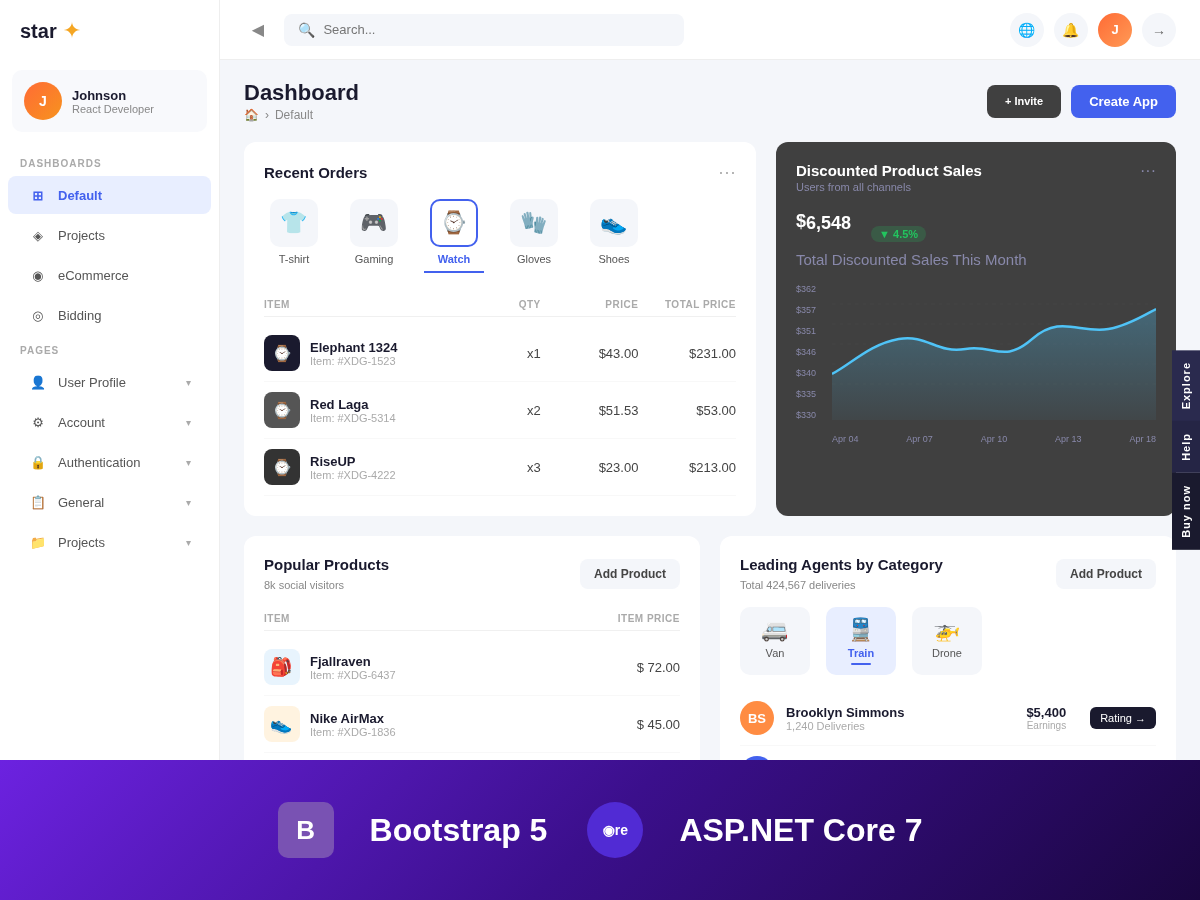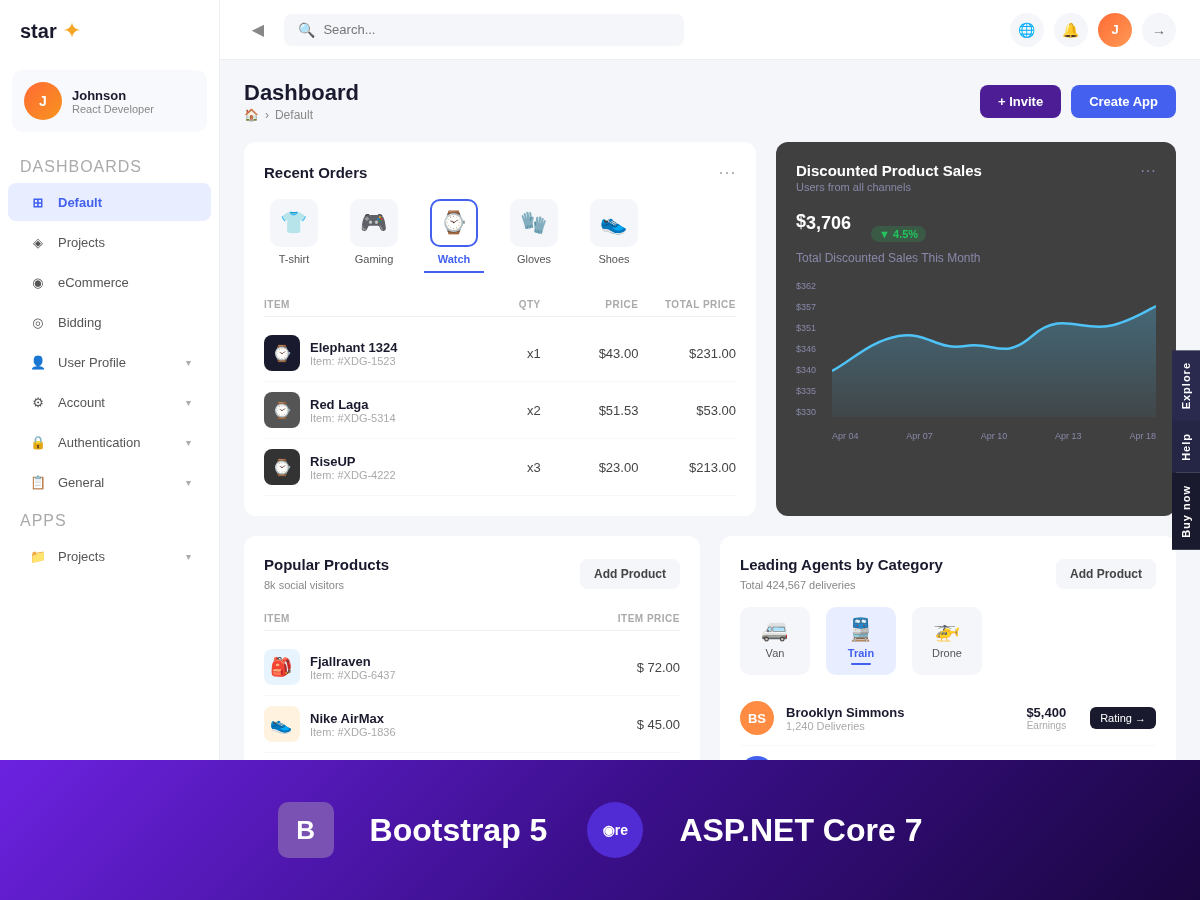--- a/index.html
+++ b/index.html
@@ -7,21 +7,21 @@
 
     
     .sidebar { width: 220px; background: #fff; border-right: 1px solid #eee; display: flex; flex-direction: column; flex-shrink: 0; height: 900px; overflow-y: auto; }
     .sidebar-logo { padding: 18px 20px; display: flex; align-items: center; gap: 6px; }
     .logo-text { font-weight: 800; font-size: 20px; color: #1a1a2e; }
     .logo-star { color: #f5a623; font-size: 22px; }
     .sidebar-user { margin: 8px 12px 16px; background: #f8f9fc; border-radius: 10px; padding: 12px; display: flex; align-items: center; gap: 10px; }
     .user-avatar { width: 38px; height: 38px; border-radius: 50%; background: linear-gradient(135deg, #ff6b35, #f7931e); display: flex; align-items: center; justify-content: center; color: #fff; font-weight: 700; font-size: 14px; flex-shrink: 0; }
     .user-name { font-weight: 700; font-size: 13px; color: #1a1a2e; }
     .user-role { font-size: 11px; color: #888; }
-    .sidebar-section-title { font-size: 16px; font-weight: 400; color: #aaa; letter-spacing: 1px; padding: 10px 20px 6px; text-transform: uppercase; }
+    .sidebar-section-title { font-size: 10px; font-weight: 700; color: #aaa; letter-spacing: 1px; padding: 10px 20px 6px; text-transform: uppercase; }
     .sidebar-item { display: flex; align-items: center; gap: 10px; padding: 9px 20px; cursor: pointer; border-radius: 8px; margin: 1px 8px; font-size: 13px; color: #555; transition: background 0.15s; }
     .sidebar-item.active { background: #e8eeff; color: #4361ee; font-weight: 600; }
     .sidebar-item .icon { width: 20px; height: 20px; display: flex; align-items: center; justify-content: center; flex-shrink: 0; }
     .sidebar-item .chevron { margin-left: auto; font-size: 10px; color: #aaa; }
 
     
     .topbar { height: 60px; background: #fff; border-bottom: 1px solid #eee; display: flex; align-items: center; padding: 0 24px; gap: 12px; flex-shrink: 0; }
     .topbar-collapse { width: 28px; height: 28px; display: flex; align-items: center; justify-content: center; cursor: pointer; color: #888; }
     .topbar-search { flex: 1; display: flex; align-items: center; gap: 8px; background: #f4f6fa; border-radius: 8px; padding: 8px 14px; max-width: 400px; }
     .topbar-search input { border: none; background: transparent; outline: none; font-size: 13px; color: #555; width: 100%; }
@@ -32,21 +32,21 @@
     
     .main-wrapper { flex: 1; display: flex; flex-direction: column; overflow: hidden; }
     .main-content { flex: 1; overflow-y: auto; padding: 20px 24px; display: flex; flex-direction: column; gap: 20px; }
 
     
     .page-header { display: flex; align-items: center; justify-content: space-between; }
     .page-title-area { display: flex; flex-direction: column; gap: 2px; }
     .page-title { font-size: 22px; font-weight: 700; color: #1a1a2e; }
     .breadcrumb { display: flex; align-items: center; gap: 6px; font-size: 12px; color: #888; }
     .page-header-buttons { display: flex; gap: 10px; }
-    .btn-invite { background: #4c1d95; color: #fff; border: none; border-radius: 8px; padding: 9px 18px; font-size: 13px; font-weight: 600; cursor: pointer; display: flex; align-items: center; gap: 6px; }
+    .btn-invite { background: #404040; color: #fff; border: none; border-radius: 8px; padding: 9px 18px; font-size: 11px; font-weight: 600; cursor: pointer; display: flex; align-items: center; gap: 6px; }
     .btn-create { background: #4361ee; color: #fff; border: none; border-radius: 8px; padding: 9px 18px; font-size: 13px; font-weight: 600; cursor: pointer; }
 
     
     .content-grid { display: grid; grid-template-columns: 1fr 400px; gap: 20px; }
     .content-grid-bottom { display: grid; grid-template-columns: 1fr 1fr; gap: 20px; }
 
     
     .card { background: #fff; border-radius: 12px; padding: 20px; }
     .card-header { display: flex; align-items: center; justify-content: space-between; margin-bottom: 16px; }
     .card-title { font-size: 15px; font-weight: 700; color: #1a1a2e; }
@@ -74,21 +74,21 @@
     .order-item-sku { font-size: 11px; color: #aaa; }
     .order-val { font-size: 13px; color: #444; text-align: right; }
 
     
     .sales-card { background: #404040; border-radius: 12px; padding: 20px; color: #fff; }
     .sales-card-title { font-size: 15px; font-weight: 700; color: #fff; }
     .sales-card-subtitle { font-size: 11px; color: #8888aa; margin-top: 2px; }
     .sales-amount { font-size: 36px; font-weight: 800; color: #fff; margin-top: 12px; }
     .sales-amount span { font-size: 18px; vertical-align: top; margin-top: 8px; display: inline-block; }
     .sales-badge { display: inline-flex; align-items: center; gap: 3px; background: rgba(34,197,94,0.2); color: #22c55e; font-size: 11px; font-weight: 700; padding: 2px 8px; border-radius: 20px; margin-left: 10px; vertical-align: middle; }
-    .sales-label { font-size: 12px; color: #8888aa; margin-top: 4px; }
+    .sales-label { font-size: 15px; color: #8888aa; margin-top: 4px; }
     .chart-area { margin-top: 16px; position: relative; height: 160px; }
     .chart-labels-y { position: absolute; left: 0; top: 0; bottom: 24px; display: flex; flex-direction: column; justify-content: space-between; }
     .chart-labels-y span { font-size: 9px; color: #8888aa; }
     .chart-svg-wrap { position: absolute; left: 36px; right: 0; top: 0; bottom: 24px; }
     .chart-labels-x { position: absolute; left: 36px; right: 0; bottom: 0; display: flex; justify-content: space-between; }
     .chart-labels-x span { font-size: 9px; color: #8888aa; }
 
     
     .products-table-header { display: grid; grid-template-columns: 2fr 1fr; gap: 8px; padding: 6px 0; border-bottom: 1px solid #f0f0f0; margin-bottom: 8px; }
     .products-table-header span { font-size: 10px; font-weight: 700; color: #aaa; letter-spacing: 0.5px; text-transform: uppercase; }
@@ -159,20 +159,21 @@
   </div>
   <div class="sidebar-item">
     <span class="icon">◉</span>
     <span>eCommerce</span>
   </div>
   <div class="sidebar-item">
     <span class="icon">◎</span>
     <span>Bidding</span>
   </div>
 
+  <div class="sidebar-section-title">PAGES</div>
   <div class="sidebar-item">
     <span class="icon">👤</span>
     <span>User Profile</span>
     <span class="chevron">▾</span>
   </div>
   <div class="sidebar-item">
     <span class="icon">⚙</span>
     <span>Account</span>
     <span class="chevron">▾</span>
   </div>
@@ -180,21 +181,20 @@
     <span class="icon">🔒</span>
     <span>Authentication</span>
     <span class="chevron">▾</span>
   </div>
   <div class="sidebar-item">
     <span class="icon">📋</span>
     <span>General</span>
     <span class="chevron">▾</span>
   </div>
 
-  <div class="sidebar-section-title">APPS</div>
   <div class="sidebar-item">
     <span class="icon">📁</span>
     <span>Projects</span>
     <span class="chevron">▾</span>
   </div>
 </div>
 
 <div class="main-wrapper">
 
   <div class="topbar">
@@ -308,21 +308,21 @@
       <div class="sales-card">
         <div style="display:flex;justify-content:space-between;align-items:flex-start;">
           <div>
             <div class="sales-card-title">Discounted Product Sales</div>
             <div class="sales-card-subtitle">Users from all channels</div>
           </div>
           <span style="color:#8888aa;cursor:pointer;">···</span>
         </div>
         <div style="margin-top:12px;">
           <span class="sales-amount">
-            <span style="font-size:18px;vertical-align:top;margin-top:6px;display:inline-block;">$</span><span>3,706</span>
+            <span style="font-size:18px;vertical-align:top;margin-top:6px;display:inline-block;">$</span><span>6,548</span>
           </span>
           <span class="sales-badge">▼ 4.5%</span>
         </div>
         <div class="sales-label">Total Discounted Sales This Month</div>
 
         <div class="chart-area">
           <div class="chart-labels-y">
             <span>$362</span>
             <span>$357</span>
             <span>$351</span>

